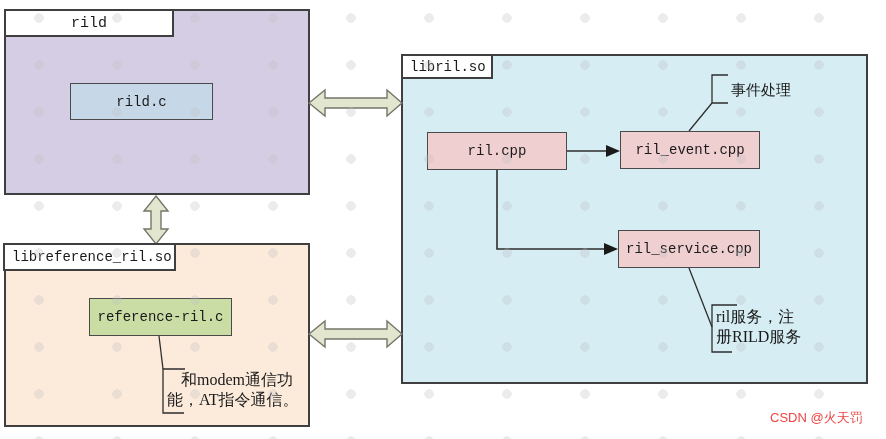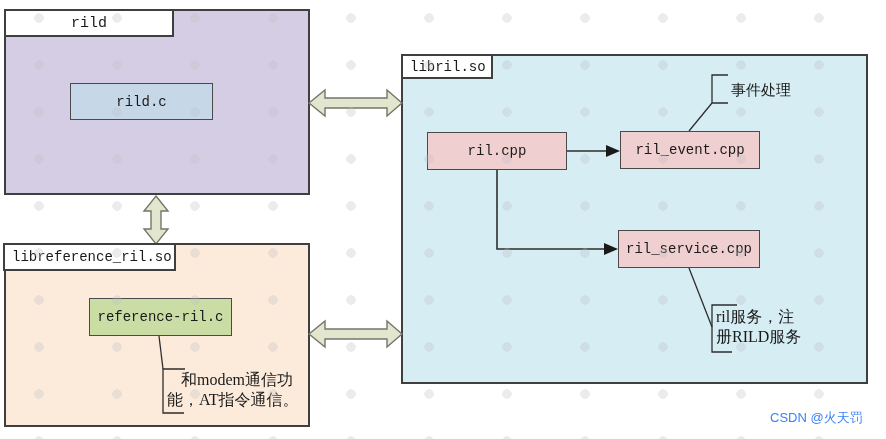--- a/index.html
+++ b/index.html
@@ -79,21 +79,21 @@
     left: 0; top: 0;
     z-index: 2;
     pointer-events: none;
   }
   #watermark {
     position: absolute;
     left: 770px;
     top: 409px;
     z-index: 10;
     font-size: 13px;
-    color: #3b82f6;
+    color: #ef4444;
     white-space: nowrap;
   }
 </style>
 </head>
 <body>
 
 <div id="canvas">
 
   <div class="module" id="mod-rild"></div>
   <div class="module" id="mod-libref"></div>

